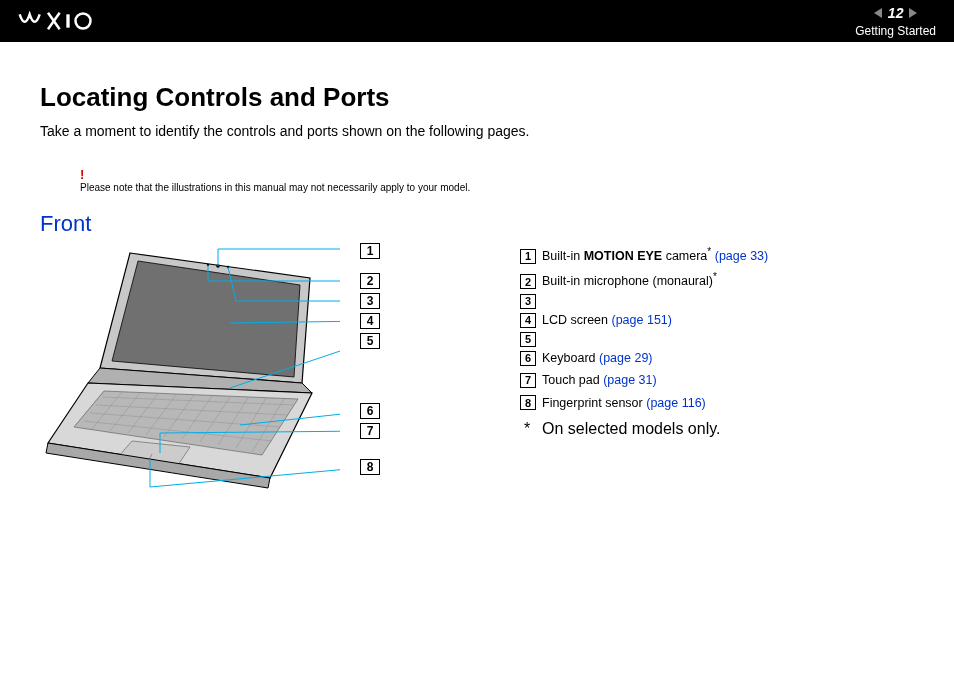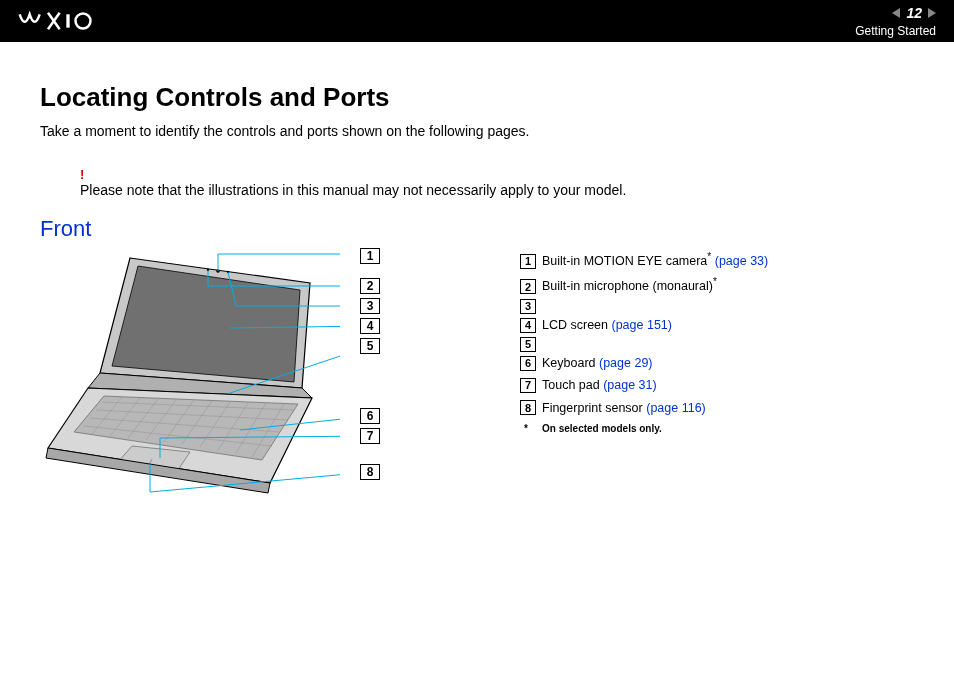--- a/index.html
+++ b/index.html
@@ -1,46 +1,46 @@
 <!DOCTYPE html>
 <html><head>
 <meta charset="utf-8">
 <style>
   * { box-sizing: border-box; margin: 0; padding: 0; }
   body { font-family: Arial, Helvetica, sans-serif; width: 954px; height: 674px; background: #fff; position: relative; }
   .topbar { background: #000; color: #fff; height: 42px; display: flex; align-items: center; justify-content: space-between; padding: 0 18px; }
   .vaio-logo { display: flex; align-items: center; gap: 0; }
   .vaio-logo svg { height: 20px; }
   .topright { text-align: right; font-size: 12px; }
-  .topright .pagerow { display: flex; align-items: center; justify-content: flex-end; gap: 6px; margin-bottom: 3px; }
+  .topright .pagerow { display: flex; align-items: center; justify-content: center; gap: 6px; margin-bottom: 3px; }
   .topright .section-label { font-weight: normal; }
   .tri { width: 0; height: 0; display: inline-block; }
   .tri-left { border-top: 5px solid transparent; border-bottom: 5px solid transparent; border-right: 8px solid #888; }
   .tri-right { border-top: 5px solid transparent; border-bottom: 5px solid transparent; border-left: 8px solid #888; }
   .pagenum { font-style: italic; font-weight: bold; font-size: 14px; }
 
   .content { padding: 40px 40px 20px 40px; }
   h1 { font-weight: bold; font-size: 26px; margin-bottom: 10px; color: #000; }
   .intro { font-size: 14px; margin-bottom: 28px; }
   .warn-icon { color: #d00; font-weight: bold; margin-left: 40px; font-size: 13px; }
-  .warn-text { font-size: 14px; margin-left: 40px; margin-bottom: 18px; }
+  .warn-text { font-size: 10px; margin-left: 40px; margin-bottom: 18px; }
   h2 { color: #0033cc; font-weight: normal; font-size: 22px; margin-bottom: 6px; }
 
   .diagram-area { display: flex; gap: 20px; }
   .diagram { position: relative; width: 420px; height: 290px; }
   .laptop-svg { width: 300px; height: 265px; }
   .cbox { border: 1.2px solid #000; width: 20px; height: 16px; font-size: 12px; font-weight: bold; display: flex; align-items: center; justify-content: center; background: #fff; }
 
   .legend { font-size: 12.5px; line-height: 1.7; padding-left: 40px; flex: 1; }
   .legend-row { display: flex; align-items: baseline; gap: 6px; margin-bottom: 1px; }
   .legend .nbox { border: 1.2px solid #000; width: 16px; height: 15px; font-size: 11px; font-weight: bold; display: inline-flex; align-items: center; justify-content: center; flex-shrink: 0; }
   .legend .link { color: #0033cc; }
-  .legend .strong { font-weight: normal; }
+  .legend .strong { font-weight: bold; }
   .legend .ast { font-size: 10px; vertical-align: super; }
-  .footnote { font-size: 10px; padding-left: 22px; position: relative; font-weight: bold; }
+  .footnote { font-size: 16px; padding-left: 22px; position: relative; }
   .footnote::before { content: "*"; position: absolute; left: 4px; }
 </style>
 </head>
 <body>
 
 <div class="topbar">
   <div class="vaio-logo">
     <svg viewBox="0 0 120 24" width="100">
       <path d="M2 4 Q 8 22 14 4 Q 20 22 26 4" stroke="#fff" stroke-width="3" fill="none"></path>
       <line x1="36" y1="2" x2="50" y2="22" stroke="#fff" stroke-width="3"></line>

